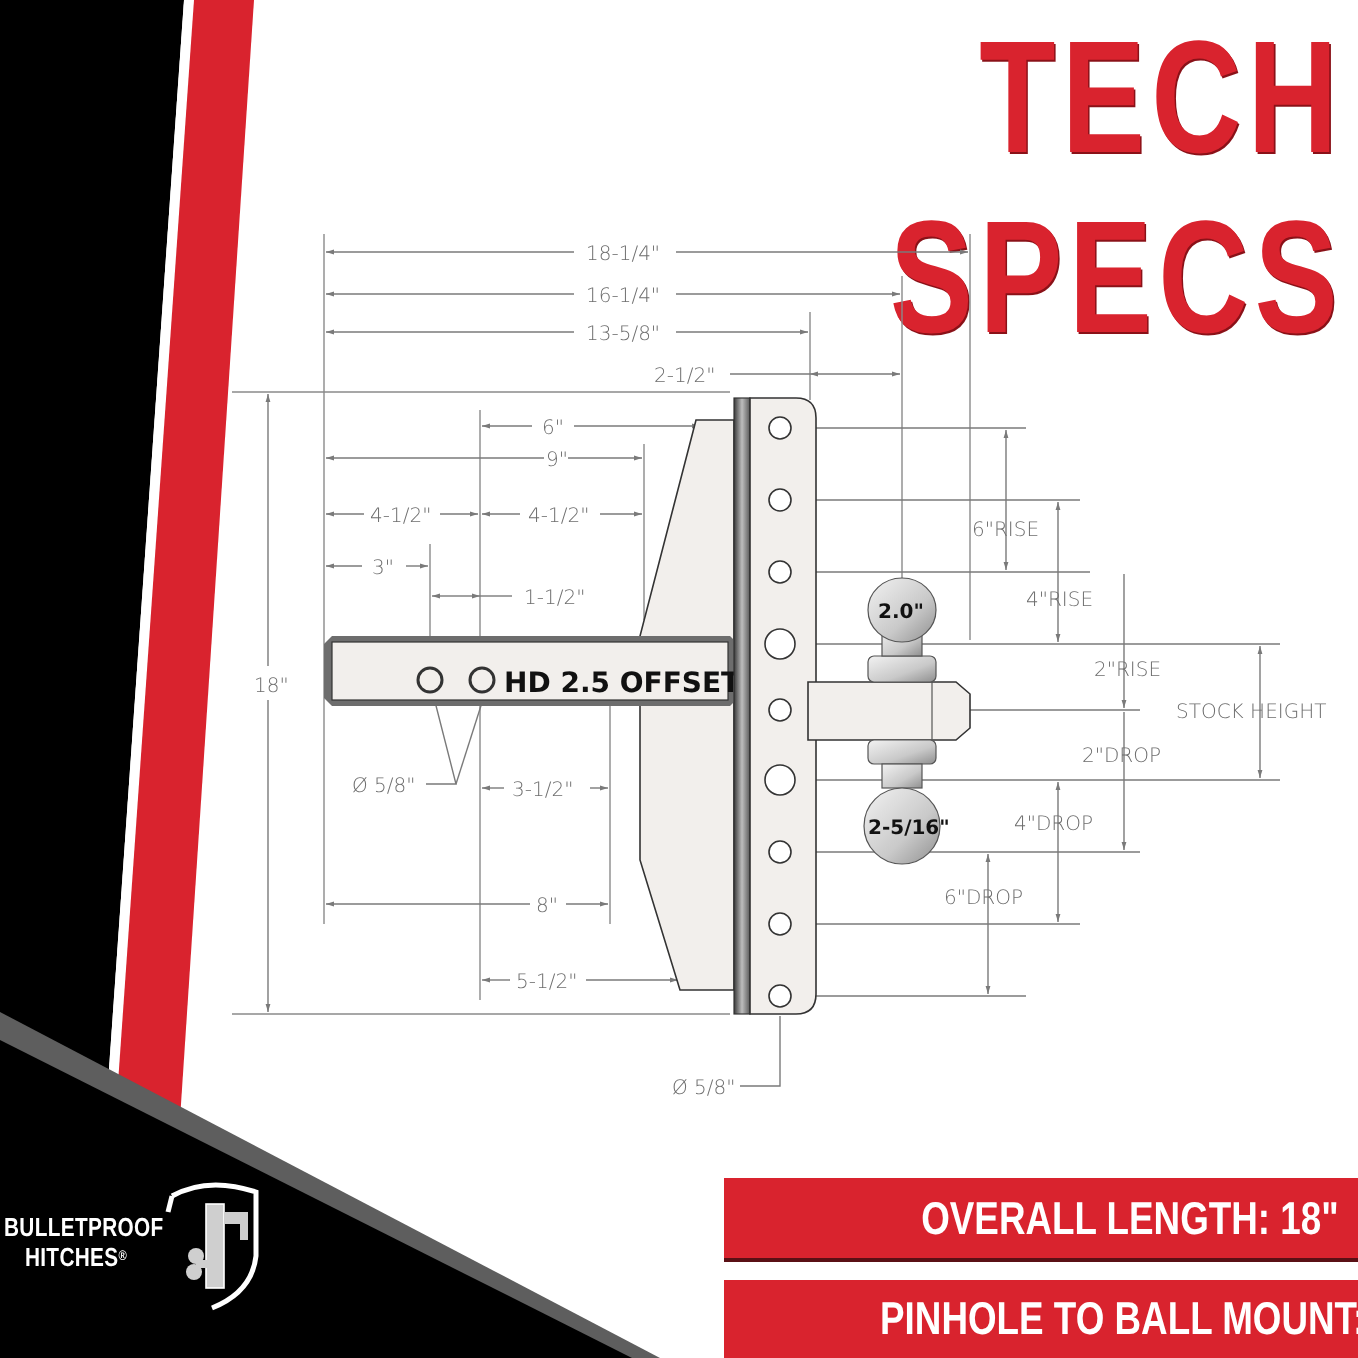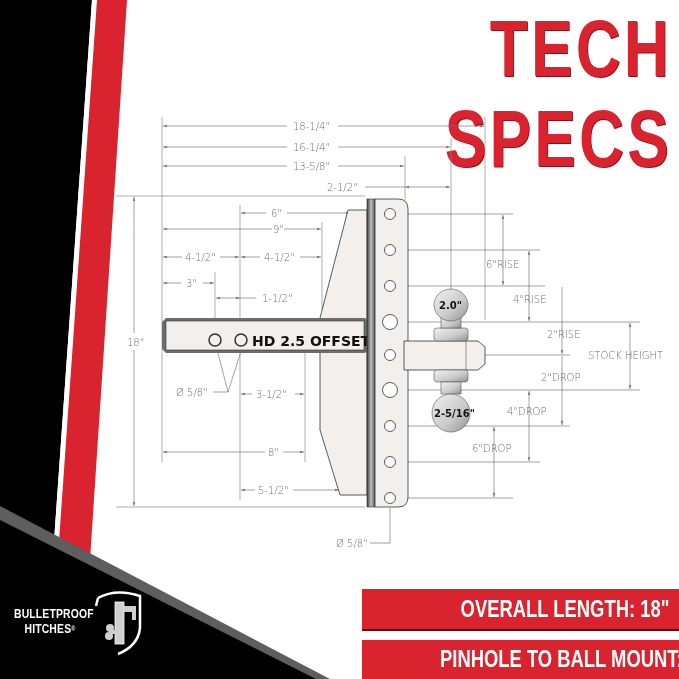--- a/index.html
+++ b/index.html
@@ -19,21 +19,21 @@
     .spec-bar {
       position: absolute; background: #d9232e; color: #fff; text-align: right;
       font-family: "Liberation Sans", sans-serif; font-weight: bold;
       box-shadow: 0 2px 0 #5a1015;
     }
     .spec-bar span { display: inline-block; transform: scaleX(0.8); transform-origin: right center; white-space: nowrap; }
     .spec-1 { left: 362px; top: 589px; width: 317px; height: 40px; font-size: 23px; line-height: 40px; }
     .spec-1 span { padding-right: 12px; }
     .spec-2 { left: 362px; top: 640px; width: 317px; height: 39px; font-size: 23px; line-height: 39px; }
     .spec-2 span { padding-right: 12px; }
-    .logo { position: absolute; left: 12px; top: 590px; width: 130px; height: 72px; }
+    .logo { position: absolute; left: 0; top: 590px; width: 130px; height: 72px; }
     .logo-text { position: absolute; left: 2px; top: 16px; color: #fff; font-family: "Liberation Sans", sans-serif; font-weight: bold; font-size: 13px; line-height: 15px; text-align: center; width: 90px; transform: scaleX(0.8); transform-origin: left top; letter-spacing: 0.2px; }
     .logo-icon { position: absolute; left: 80px; top: 0; }
   </style>
 </head>
 <body>
 
 <svg class="bg-svg" viewBox="0 0 679 679">
 
   <polygon points="0,0 92,0 52,570 0,520" fill="#000"></polygon>
 

